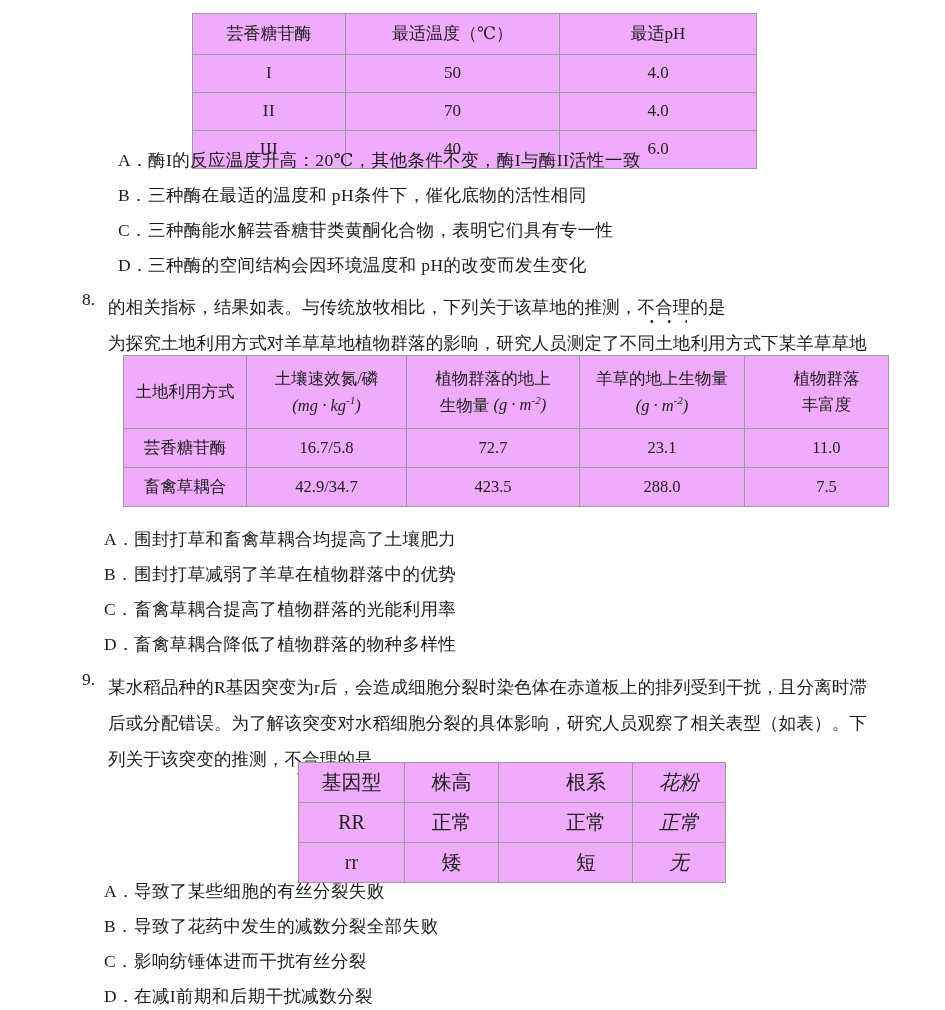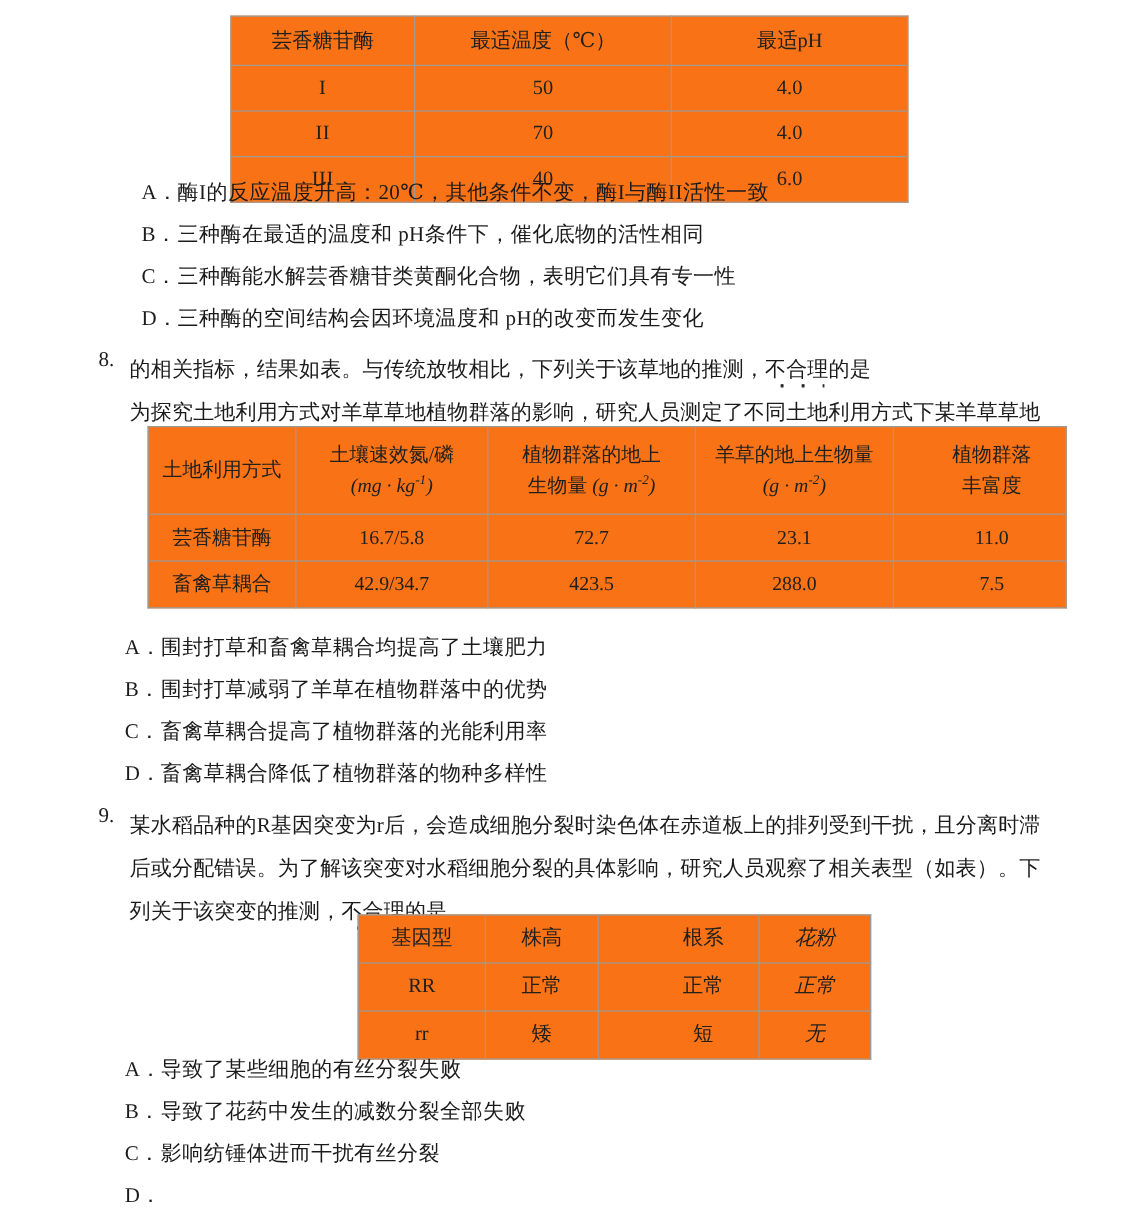--- a/index.html
+++ b/index.html
@@ -19,21 +19,21 @@
     position: relative;
     width: 945px;
     height: 1010px;
     box-sizing: border-box;
   }
 
   
   table.exam-table {
     border-collapse: collapse;
     table-layout: fixed;
-    background: #f97316;
+    background: #f0abfc;
   }
   table.exam-table td {
     border: 1px solid #9b9b9b;
     text-align: center;
     vertical-align: middle;
     color: #20201f;
     font-family: "Liberation Serif", "DejaVu Serif", serif;
     padding: 2px 4px;
     line-height: 1.35;
   }
@@ -143,21 +143,21 @@
   .unit sup { font-size: 11px; font-style: italic; }
   .num { font-family: "Liberation Serif", "DejaVu Serif", serif; font-size: 17px; }
 
   
   .t3-wrap {
     position: absolute;
     left: 298px;
     top: 762px;
   }
   table.t3 { width: 350px; }
-  table.t3 td { height: 35px; font-size: 17px; }
+  table.t3 td { height: 35px; font-size: 20px; }
   table.t3 .g1 { width: 97px; }
   table.t3 .g2 { width: 85px; }
   table.t3 .g3 { width: 84px; padding-left: 45px; }
   table.t3 .g4 { width: 84px; font-style: italic; }
   .latin { font-family: "Liberation Serif", "DejaVu Serif", serif; }
 </style>
 </head>
 <body>
 
 <div class="page">
@@ -325,16 +325,17 @@
     <div class="opt-row">
       <span class="opt-letter">B．</span>
       <span class="opt-text">导致了花药中发生的减数分裂全部失败</span>
     </div>
     <div class="opt-row">
       <span class="opt-letter">C．</span>
       <span class="opt-text">影响纺锤体进而干扰有丝分裂</span>
     </div>
     <div class="opt-row">
       <span class="opt-letter">D．</span>
+      <span class="opt-text">在减I前期和后期干扰减数分裂</span>
     </div>
   </div>
 
 </div>
 
 </body></html>

